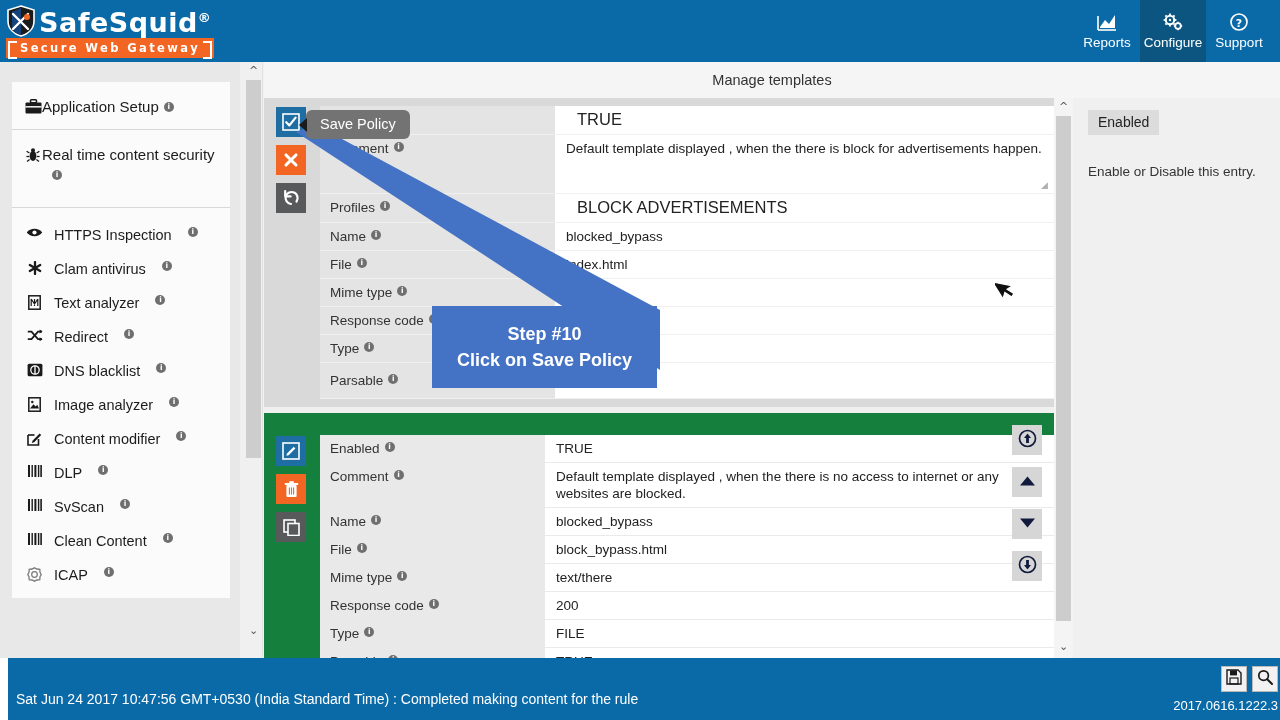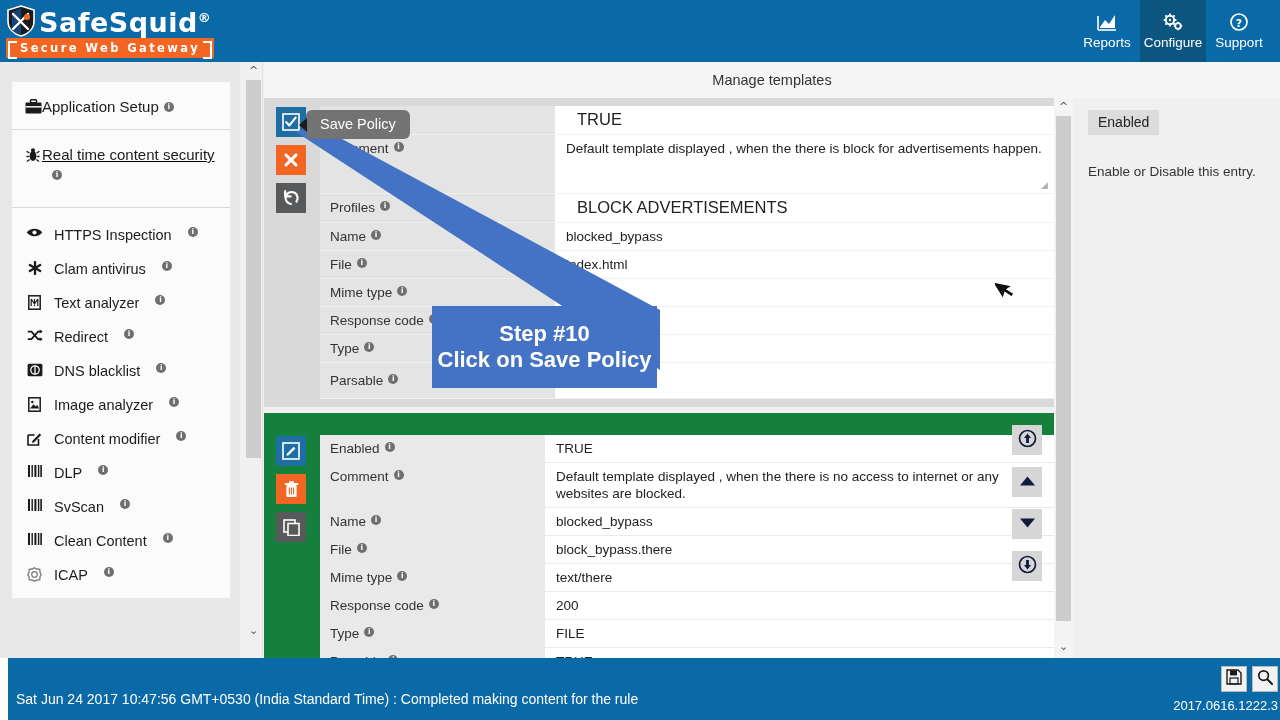--- a/index.html
+++ b/index.html
@@ -56,21 +56,21 @@
 
   
   .sidebar {
     position: absolute; left: 0; top: 62px; width: 240px; height: 596px;
     background: #e8e8e8; padding: 20px 10px 0 12px;
   }
   .side-card {
     background: #fbfbfb; border-bottom: 1px solid #d8d8d8;
   }
   .side-top { padding: 16px 10px 14px 12px; }
-  .side-top2 { padding: 16px 10px 22px 12px; text-decoration: underline; }
+  .side-top2 { padding: 16px 10px 22px 12px; }
   .side-list { padding: 10px 0 6px 0; background: #fbfbfb; }
   .side-entry {
     display: flex; align-items: flex-start; gap: 11px;
     padding: 9px 22px 9px 14px; font-size: 14.5px; color: #1c1c1c;
     cursor: pointer;
   }
   .side-entry .ico { width: 17px; text-align: center; font-size: 14px; color: #1a1a1a; display:flex; align-items:center; justify-content:center;}
   .side-head { display: flex; align-items: center; font-size: 15px; color: #1c1c1c; }
   .side-head .ico { width: 18px; display:flex; align-items:center; justify-content:center; }
   .info-badge {
@@ -180,21 +180,21 @@
   }
   .tooltip::before {
     content: ""; position: absolute; left: -7px; top: 8px;
     border-top: 7px solid transparent; border-bottom: 7px solid transparent;
     border-right: 8px solid #1b1b1b;
   }
   .callout {
     position: absolute; left: 432px; top: 306px; width: 225px; height: 82px;
     background: #4472c4; color: #ffffff; z-index: 40;
     display: flex; flex-direction: column; align-items: center; justify-content: center;
-    font-weight: bold; font-size: 22px; line-height: 26px; text-align: center;
+    font-weight: bold; font-size: 18px; line-height: 26px; text-align: center;
   }
   .pointer-svg { position: absolute; left: 0; top: 0; width: 1280px; height: 720px; z-index: 35; pointer-events: none; }
   .cursor-svg { position: absolute; left: 995px; top: 275px; z-index: 45; }
 
   
   .statusbar {
     position: absolute; left: 8px; top: 658px; width: 1280px; height: 62px;
     background: #0a6aa8; color: #ffffff;
   }
   .status-text {
@@ -582,21 +582,21 @@
               <div class="frow">
                 <div class="flabel" style="min-height:44px"><span>Comment</span><span class="info-badge">i</span></div>
                 <div class="fval" style="min-height:44px;padding-right:22px">Default template displayed , when the there is no access to internet or any websites are blocked.</div>
               </div>
               <div class="frow">
                 <div class="flabel"><span>Name</span><span class="info-badge">i</span></div>
                 <div class="fval">blocked_bypass</div>
               </div>
               <div class="frow">
                 <div class="flabel"><span>File</span><span class="info-badge">i</span></div>
-                <div class="fval">block_bypass.there</div>
+                <div class="fval">block_bypass.html</div>
               </div>
               <div class="frow">
                 <div class="flabel"><span>Mime type</span><span class="info-badge">i</span></div>
                 <div class="fval">text/there</div>
               </div>
               <div class="frow">
                 <div class="flabel"><span>Response code</span><span class="info-badge">i</span></div>
                 <div class="fval">200</div>
               </div>
               <div class="frow">

